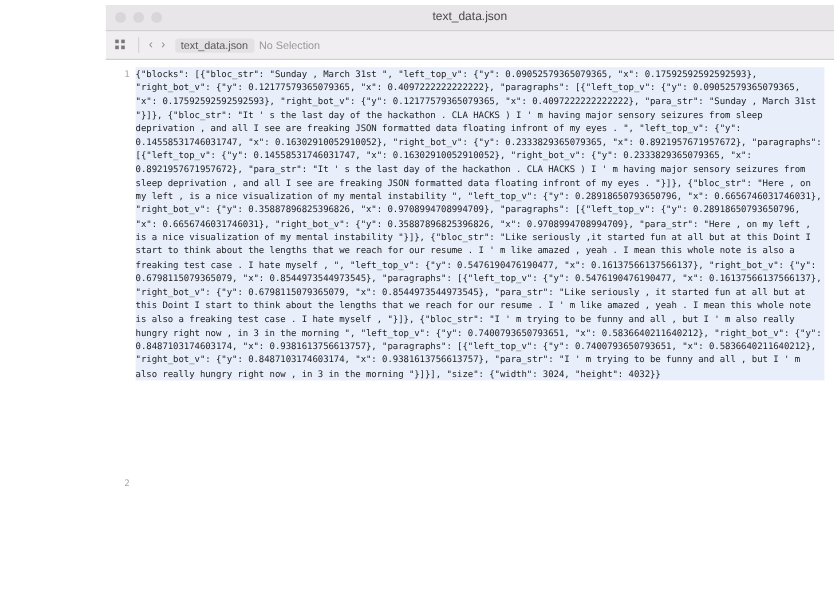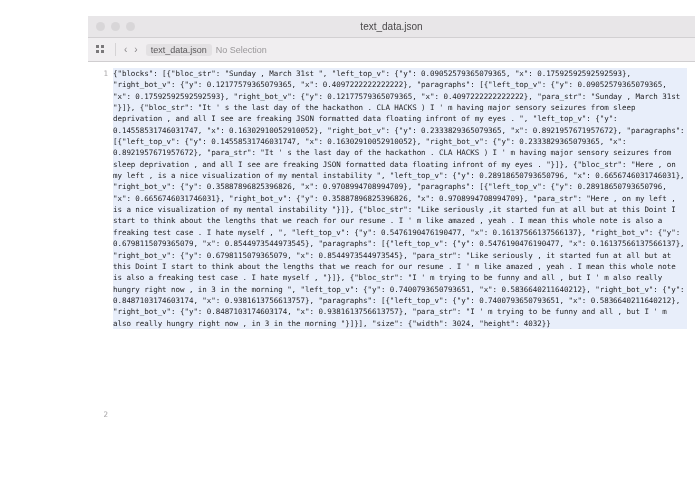--- a/index.html
+++ b/index.html
@@ -9,21 +9,21 @@
   }
   body {
     width: 695px;
     height: 494px;
     font-family: "Liberation Sans", sans-serif;
     overflow: hidden;
   }
   .window {
     position: absolute;
     left: 88px;
-    top: 16px;
+    top: 4px;
     width: 607px;
     height: 460px;
     background: #ffffff;
     overflow: hidden;
   }
   
   .titlebar {
     position: relative;
     height: 21px;
     background: #e8e6e8;

